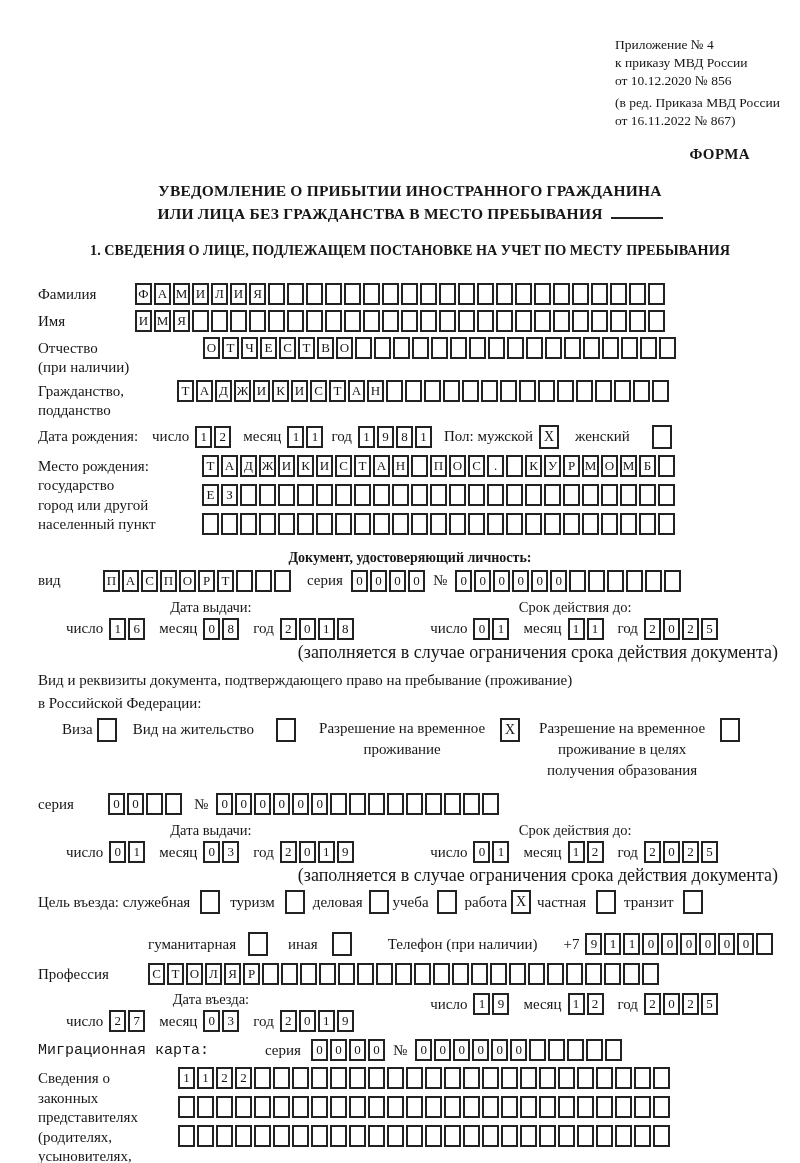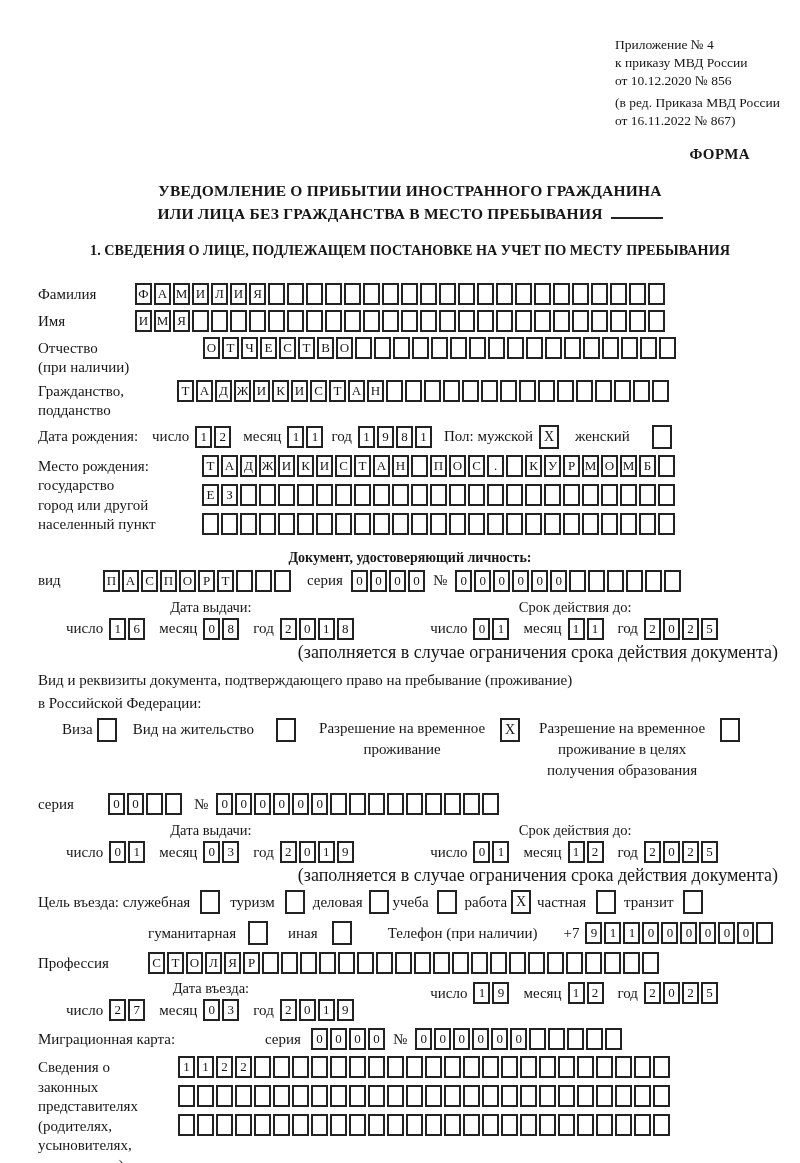--- a/index.html
+++ b/index.html
@@ -18,21 +18,21 @@
 
   .title { text-align:center; font-weight:bold; font-size:15.5px; line-height:1.5; margin-top:16px; letter-spacing:.2px; }
   .title .uline { display:inline-block; width:52px; border-bottom:2px solid #222; height:13px; margin-left:8px; }
   .sec { text-align:center; font-weight:bold; font-size:14.2px; margin-top:16px; }
 
   
   .frow { display:flex; align-items:flex-start; margin-top:5px; }
   .irow { display:flex; align-items:center; margin-top:6px; }
   .flabel { flex:none; padding-top:2px; line-height:1.3; }
   .w97{width:97px;} .w165{width:165px;} .w139{width:139px;} .w164{width:164px;}
-  .w110{width:110px;} .w140{width:140px;} .w65{width:65px;} .w70{width:70px;} .w227{width:227px;}
+  .w110{width:110px;} .w140{width:140px;} .w65{width:65px;} .w70{width:70px;} .w227{width:227px;font-family:Liberation Mono, monospace;}
 
   .boxes { display:flex; flex:none; }
   .box {
     flex:none; width:17px; height:22px; border:2px solid #222; margin-right:2px;
     text-align:center; font-size:13px; line-height:18px; overflow:hidden; background:#fff;
   }
   .cbwrap .box { width:20px; height:24px; line-height:20px; font-size:14px; margin-right:0; }
   .vstack { display:flex; flex-direction:column; }
   .vstack .boxes { margin-bottom:7px; }
 
@@ -546,21 +546,21 @@
     <span style="margin-left:6px;text-align:center;">частная</span>
     <span class="boxes cbwrap" style="margin-left:10px;">
         <span class="box"></span>
       </span>
     <span style="margin-left:8px;">транзит</span>
     <span class="boxes cbwrap" style="margin-left:10px;">
         <span class="box"></span>
       </span>
   </div>
 
-  <div class="irow" style="margin-top:7px;">
+  <div class="irow" style="margin-top:18px;">
     <span style="margin-left:110px;">гуманитарная</span>
     <span class="boxes cbwrap" style="margin-left:12px;">
         <span class="box"></span>
       </span>
     <span style="margin-left:20px;">иная</span>
     <span class="boxes cbwrap" style="margin-left:14px;">
         <span class="box"></span>
       </span>
     <span style="margin-left:36px;">Телефон (при наличии)</span>
     <span style="margin-left:26px;">+7</span>

